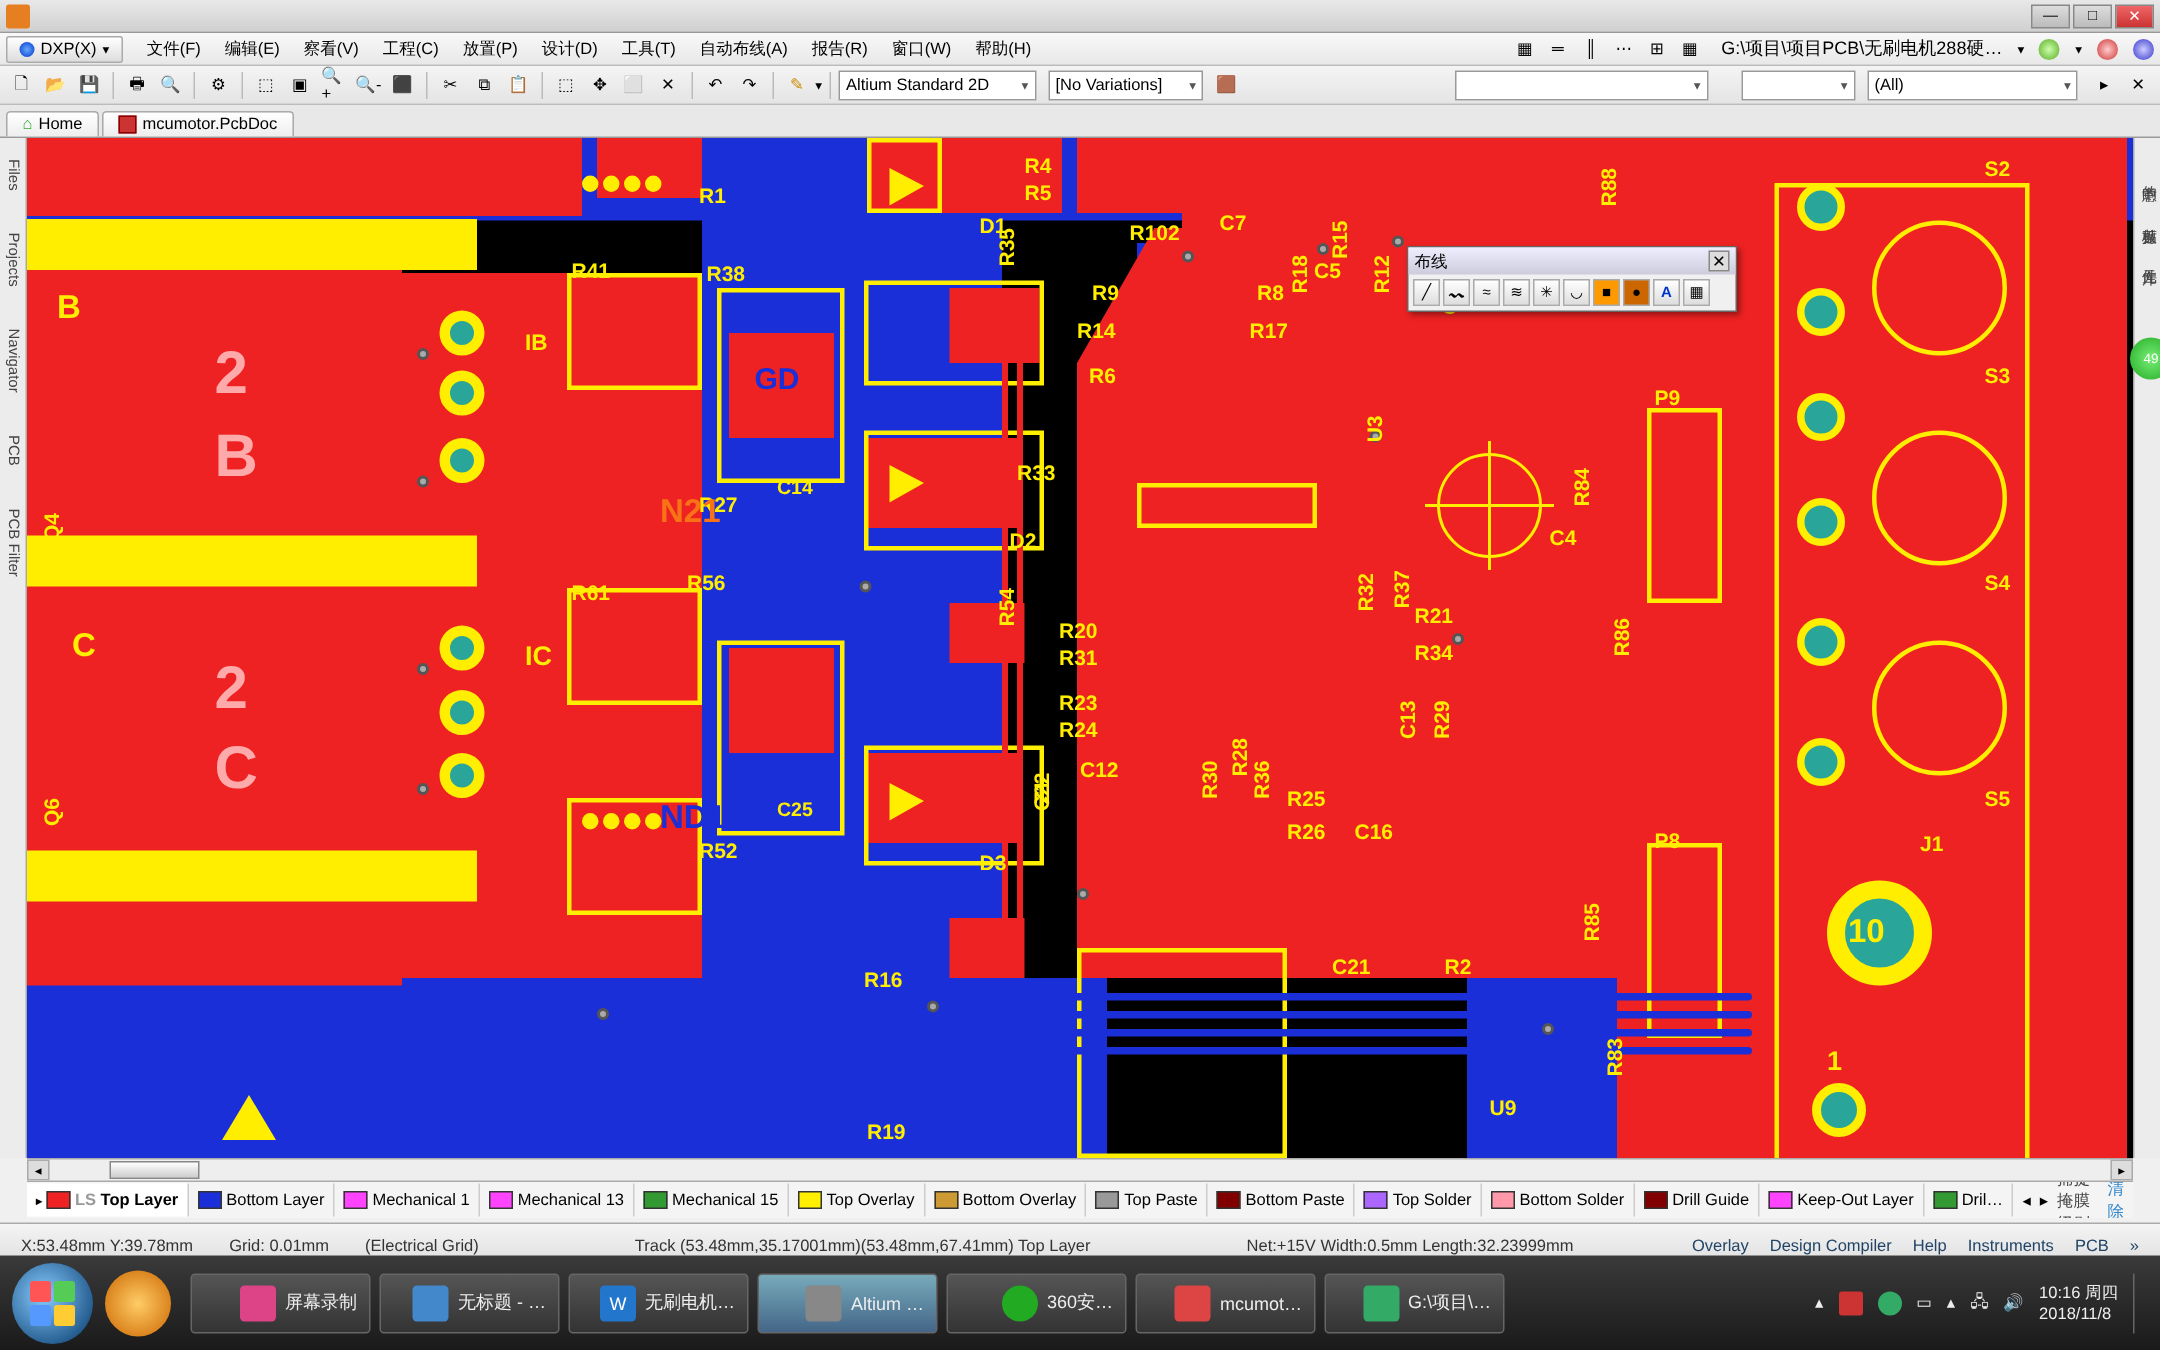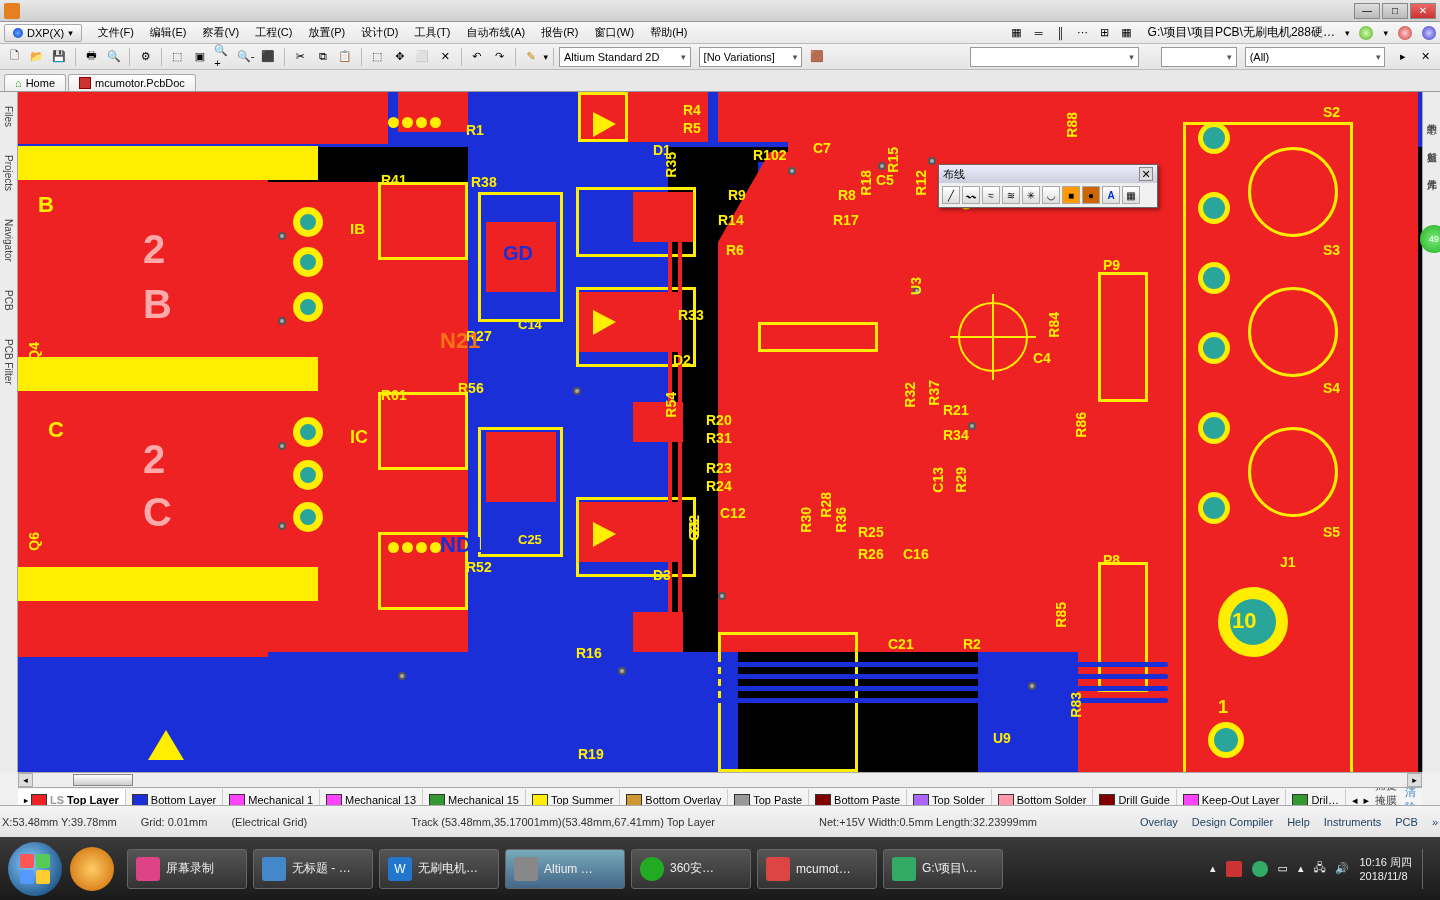--- a/index.html
+++ b/index.html
@@ -79,29 +79,29 @@
 
 
 .layertabs { position: absolute; left: 18px; right: 18px; bottom: 88px; height: 25px; background: #f4f4f4; border-top: 1px solid #aaa; display: flex; align-items: center; overflow: hidden; font-size: 11px; }
 .ltab { display: flex; align-items: center; gap: 3px; padding: 0 6px; height: 22px; border-right: 1px solid #ccc; white-space: nowrap; }
 .ltab.active { background: #fff; font-weight: bold; }
 .swatch { width: 16px; height: 12px; border: 1px solid #333; }
 .ltab .caret { font-size: 8px; }
 .ltabs-right { margin-left: auto; display: flex; align-items: center; gap: 6px; padding: 0 6px; }
 
 
-.status1 { position: absolute; left: 0; right: 0; bottom: 63px; height: 32px; background: linear-gradient(#f4f4f4,#e4e4e4); border-top: 1px solid #aaa; display: flex; align-items: center; padding: 0 2px; font-size: 11px; color: #333; }
+.status1 { position: absolute; left: 0; right: 0; bottom: 63px; height: 22px; background: linear-gradient(#f4f4f4,#e4e4e4); border-top: 1px solid #aaa; display: flex; align-items: flex-end; padding: 0 14px; font-size: 11px; color: #333; }
 .status1 .seg { margin-right: 24px; }
 .status1 .right { margin-left: auto; display: flex; gap: 14px; color: #246; }
 
 
 .taskbar { position: absolute; bottom: 0; left: 0; right: 0; height: 63px; background: linear-gradient(#3a3a3a,#1a1a1a); display: flex; align-items: center; }
 .start { width: 54px; height: 54px; margin: 0 8px; border-radius: 50%; background: radial-gradient(circle at 40% 40%, #8cf, #036); display: grid; grid-template: 1fr 1fr / 1fr 1fr; gap: 2px; padding: 12px; }
 .start div { border-radius: 2px; }
-.taskitem { height: 40px; min-width: 120px; background: linear-gradient(#555,#333); border: 1px solid #666; border-radius: 3px; margin: 0 3px; display: flex; align-items: center; padding: 0 8px; color: #eee; gap: 6px; font-size: 12px; }
+.taskitem { height: 40px; min-width: 120px; background: linear-gradient(#555,#333); border: 1px solid #666; border-radius: 3px; margin: 0 3px; display: flex; align-items: center; padding: 0 8px; color: #eee; gap: 6px; font-size: 12px; justify-content: flex-end; }
 .taskitem.active { background: linear-gradient(#7ab,#468); }
 .taskicon { width: 24px; height: 24px; border-radius: 3px; display: flex; align-items: center; justify-content: center; }
 .tray { margin-left: auto; display: flex; align-items: center; color: #eee; gap: 10px; padding: 0 10px; font-size: 11px; }
 .tray .clock { text-align: left; line-height: 14px; }
 .trayicon { width: 16px; height: 16px; }
 
 
 .crosshair { position: absolute; border: 2px solid #ffee00; border-radius: 50%; pointer-events: none; }
 .crosshair::before, .crosshair::after { content: ""; position: absolute; background: #ffee00; }
 .crosshair::before { left: 50%; top: -10px; bottom: -10px; width: 2px; transform: translateX(-1px); }
@@ -471,21 +471,21 @@
   <div class="ltab">
       <span class="swatch" style="background:#ff44ff"></span>
       <span>Mechanical 13</span>
     </div>
   <div class="ltab">
       <span class="swatch" style="background:#339933"></span>
       <span>Mechanical 15</span>
     </div>
   <div class="ltab">
       <span class="swatch" style="background:#ffee00"></span>
-      <span>Top Summer</span>
+      <span>Top Overlay</span>
     </div>
   <div class="ltab">
       <span class="swatch" style="background:#cc9933"></span>
       <span>Bottom Overlay</span>
     </div>
   <div class="ltab">
       <span class="swatch" style="background:#999"></span>
       <span>Top Paste</span>
     </div>
   <div class="ltab">

